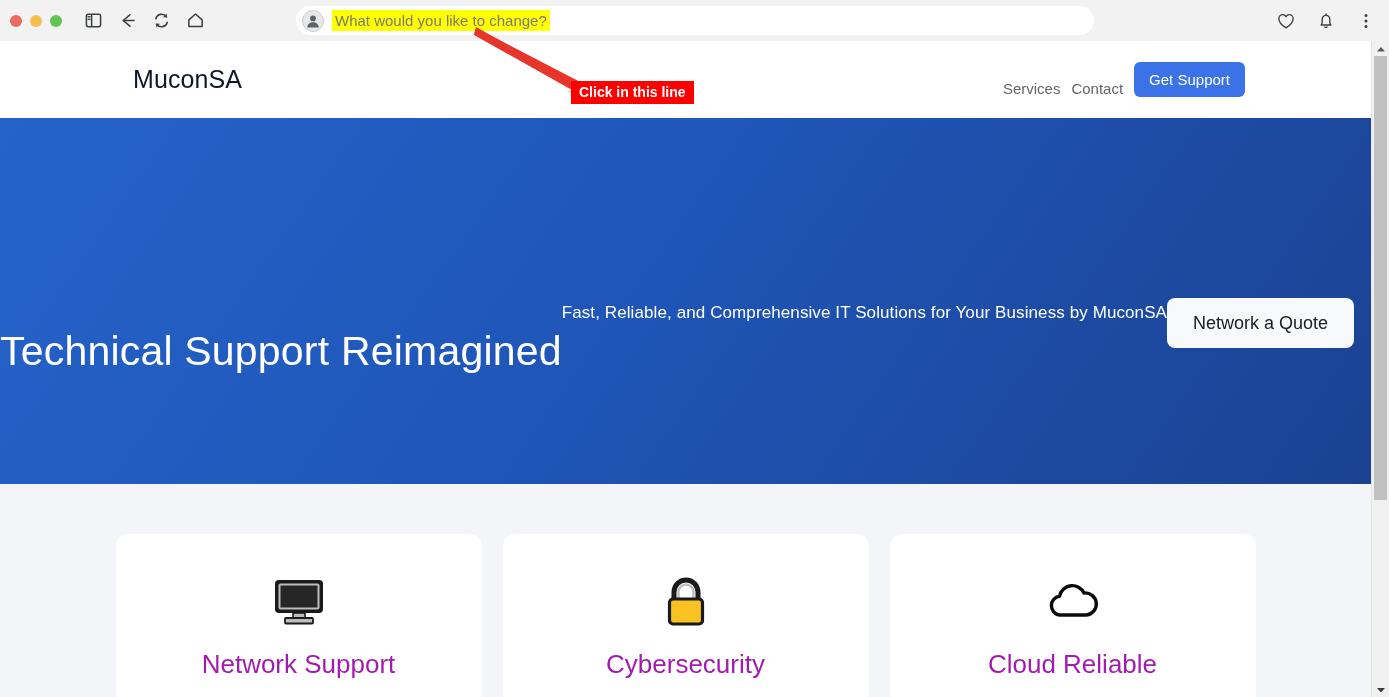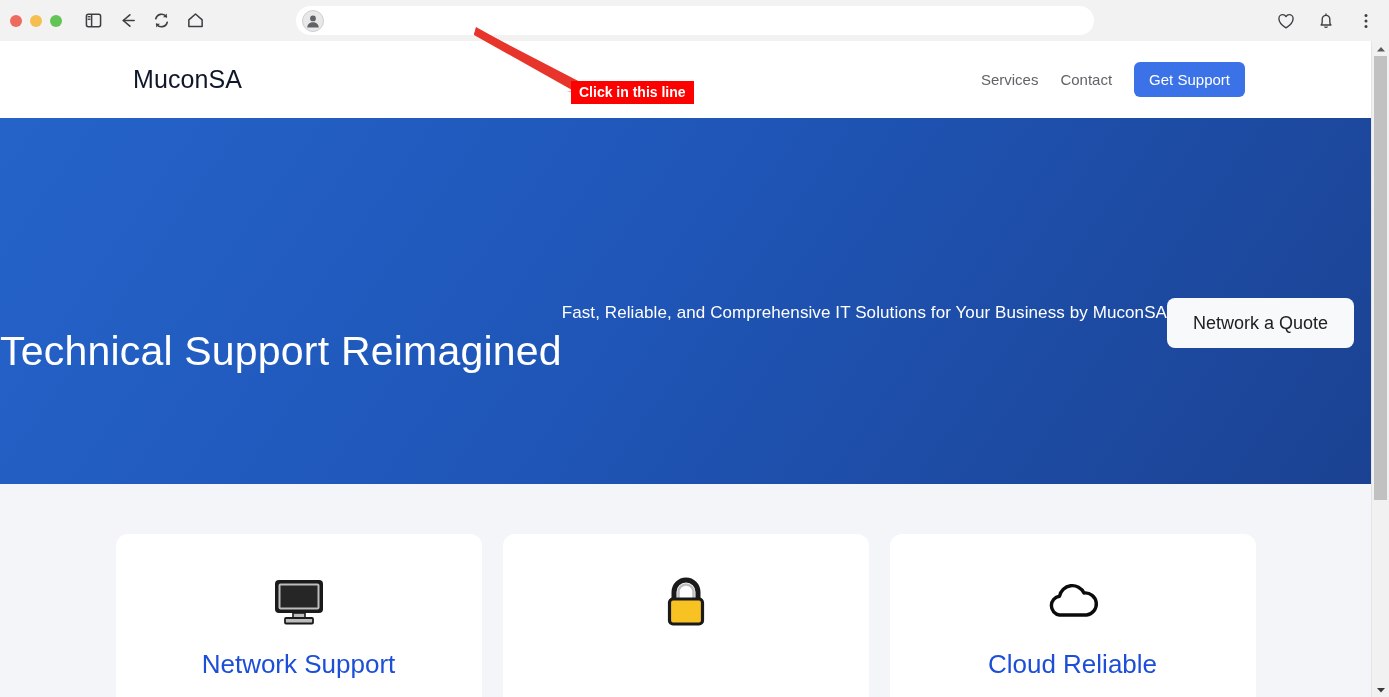--- a/index.html
+++ b/index.html
@@ -121,22 +121,22 @@
     position: absolute;
     left: 133px;
     font-size: 25px;
     color: #0f172a;
     letter-spacing: 0.1px;
   }
   .site-nav {
     position: absolute;
     right: 126px;
     display: flex;
-    align-items: center;
-    gap: 22px;
+    align-items: flex-end;
+    gap: 11px;
   }
   .nav-link {
     font-size: 15px;
     color: #606368;
   }
   .btn-support {
     background: #3b72e8;
     color: #ffffff;
     font-size: 15px;
     padding: 10px 15px;
@@ -197,21 +197,21 @@
   }
   .card-icon {
     height: 55px;
     display: flex;
     align-items: center;
     justify-content: center;
   }
   .card-title {
     margin-top: 20px;
     font-size: 26px;
-    color: #1d4ed8;
+    color: #a21caf;
   }
 
   
   .scrollbar {
     position: absolute;
     top: 41px;
     right: 0;
     width: 18px;
     height: 656px;
     background: #f1f1f1;
@@ -302,20 +302,21 @@
     </div>
   </div>
 
   <div class="omnibox">
     <div class="avatar">
       <svg width="16" height="16" viewBox="0 0 16 16">
         <circle cx="8" cy="5.4" r="2.9" fill="#5f6368"></circle>
         <path d="M2.2 14.4 C2.6 10.8 5.1 9.2 8 9.2 C10.9 9.2 13.4 10.8 13.8 14.4 Z" fill="#5f6368"></path>
       </svg>
     </div>
+    <div class="omnibox-text" title="What would you like to change?">What would you like to change?</div>
   </div>
 
   <div class="toolbar-right">
     <div class="icon-btn">
       <svg width="20" height="20" viewBox="0 0 22 22">
         <path d="M11 18.5 C11 18.5 3.2 13.6 3.2 8.4 C3.2 5.8 5.2 4 7.4 4 C9 4 10.3 4.9 11 6.1 C11.7 4.9 13 4 14.6 4 C16.8 4 18.8 5.8 18.8 8.4 C18.8 13.6 11 18.5 11 18.5 Z" fill="none" stroke="#3c4043" stroke-width="1.5" stroke-linejoin="round"></path>
       </svg>
     </div>
     <div class="icon-btn">
       <svg width="20" height="20" viewBox="0 0 22 22">
@@ -367,20 +368,21 @@
     </div>
 
     <div class="card">
       <div class="card-icon">
         <svg width="50" height="52" viewBox="0 0 50 52">
           <path d="M13 25 L13 16 A12 12 0 0 1 37 16 L37 25" fill="none" stroke="#1a1a1a" stroke-width="5"></path>
           <path d="M17.5 25 L17.5 16 A7.5 7.5 0 0 1 32.5 16 L32.5 25" fill="none" stroke="#bdbdbd" stroke-width="2.4"></path>
           <rect x="8.5" y="23" width="33" height="25" rx="3.5" fill="#f7c222" stroke="#1a1a1a" stroke-width="3.2"></rect>
         </svg>
       </div>
+      <div class="card-title">Cybersecurity</div>
     </div>
 
     <div class="card">
       <div class="card-icon">
         <svg width="58" height="40" viewBox="0 0 58 40">
           <path d="M15.5 33 A9.5 9.5 0 0 1 15.5 14.2 A13 13 0 0 1 40 11 A11 11 0 0 1 42.5 33 Z" fill="#ffffff" stroke="#0b0b0b" stroke-width="3.4" stroke-linejoin="round"></path>
         </svg>
       </div>
       <div class="card-title">Cloud Reliable</div>
     </div>

